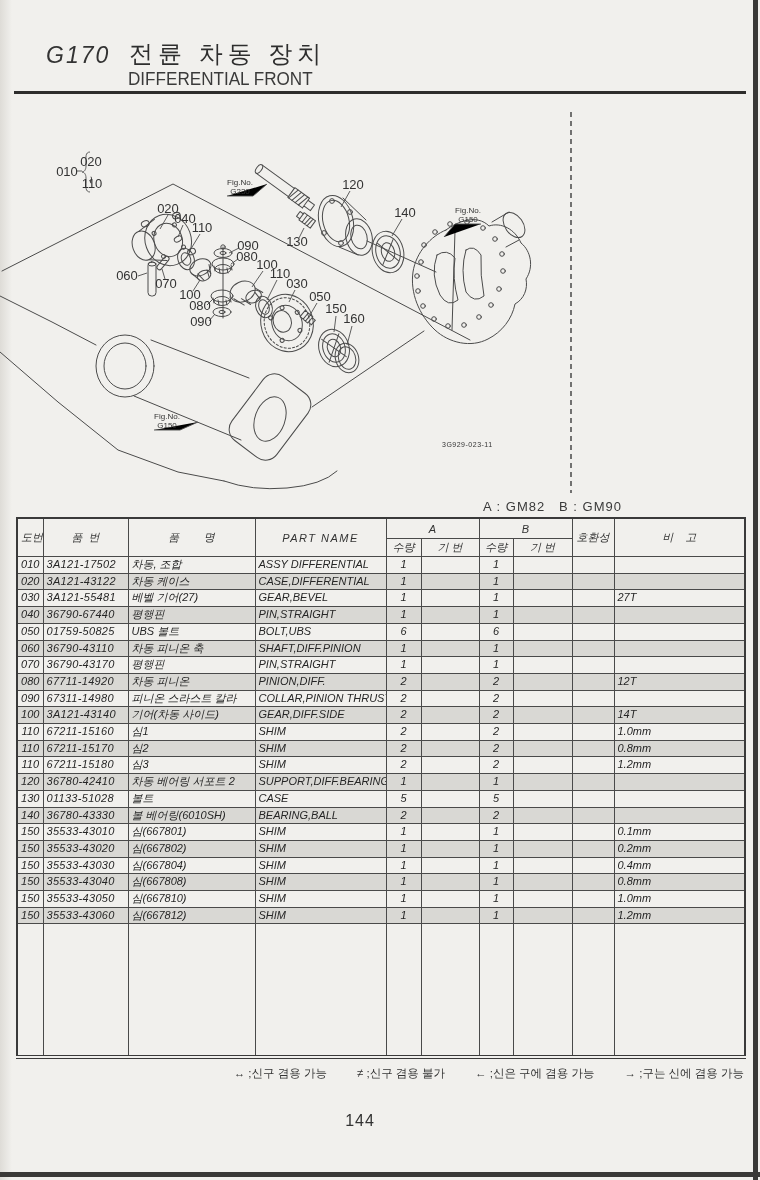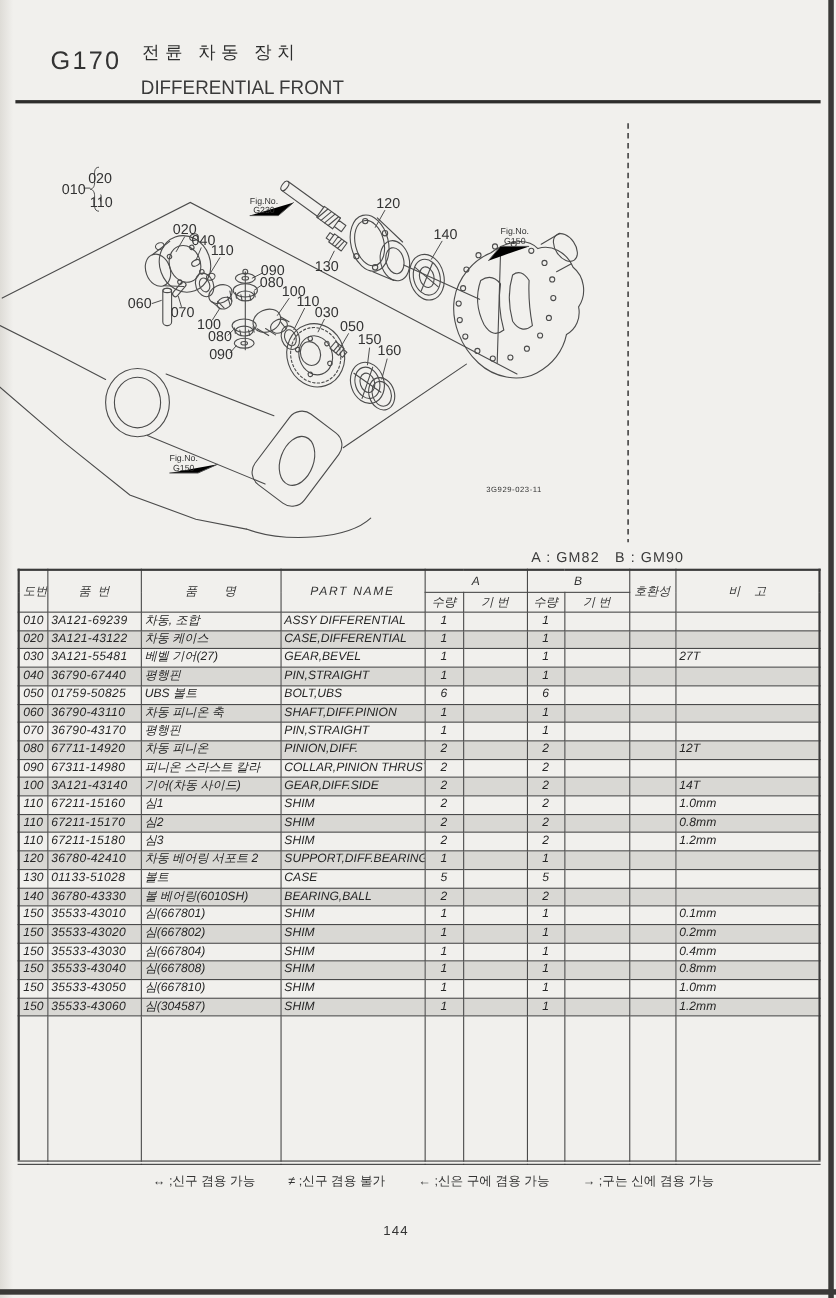--- a/index.html
+++ b/index.html
@@ -7,22 +7,22 @@
     position:relative;width:760px;height:1180px;margin:0 auto;
     background:#f1f0ed;overflow:hidden;
     font-family:"Liberation Sans", sans-serif;color:#2b2b2b;
   }
   .edge-right{position:absolute;top:0;right:2px;width:5px;height:100%;background:#3a3937;}
   .edge-bottom{position:absolute;left:0;bottom:3px;width:100%;height:5px;background:#3a3937;}
   .edge-left{position:absolute;left:0;top:0;width:12px;height:100%;
     background:linear-gradient(to right,#dedcd7,rgba(241,240,237,0));}
 
   
-  .sec-code{position:absolute;left:46px;top:42px;font-size:23px;letter-spacing:2px;color:#333;}
-  .title-ko{position:absolute;left:129px;top:38px;font-size:16px;letter-spacing:5px;color:#2e2e2e;font-family:Liberation Serif, serif;}
+  .sec-code{position:absolute;left:46px;top:42px;font-size:23px;letter-spacing:2px;color:#333;font-style:italic;}
+  .title-ko{position:absolute;left:129px;top:38px;font-size:24px;letter-spacing:5px;color:#2e2e2e;}
   .title-en{position:absolute;left:128px;top:69px;font-size:18px;letter-spacing:0px;color:#3a3a3a;
     transform:scaleX(.95);transform-origin:left;}
   .head-rule{position:absolute;left:14px;top:91px;width:732px;height:3px;background:#2e2d2c;}
 
   
   .diagram{position:absolute;left:0;top:100px;}
   .diagram text{font-family:"Liberation Sans",sans-serif;fill:#333;}
   .callout{font-size:13px;text-anchor:middle;}
   .figref{font-size:8px;text-anchor:middle;fill:#444;}
   .dwgno{font-size:7px;fill:#6a6a6a;letter-spacing:.5px;}
@@ -45,23 +45,23 @@
   tbody td{height:15.7px;line-height:15.7px;}
   tbody tr.shaded td{background:#d9d8d4;}
   td.c-ref{text-align:center;padding:0 1px;}
   td.c-part_no{letter-spacing:.3px;}
   td.c-qty_a,td.c-qty_b{text-align:center;}
   tr.filler td{height:131px;background:transparent !important;}
   .pn-head{letter-spacing:1.5px;}
 
   
   .legend{position:absolute;left:16px;top:1066px;width:728px;display:flex;
-    justify-content:center;gap:30px;font-size:11.5px;color:#333;white-space:pre;padding-left:28px;box-sizing:border-box;}
+    justify-content:flex-end;gap:30px;font-size:11.5px;color:#333;white-space:pre;padding-left:28px;box-sizing:border-box;}
   .pageno{position:absolute;left:310px;top:1112px;width:100px;text-align:center;
-    font-size:12px;letter-spacing:1px;color:#333;}
+    font-size:16px;letter-spacing:1px;color:#333;}
 </style>
 </head>
 <body>
 
 <div class="page">
   <div class="edge-left"></div>
 
   <div class="sec-code">G170</div>
   <div class="title-ko">전륜 차동 장치</div>
   <div class="title-en">DIFFERENTIAL FRONT</div>
@@ -323,21 +323,21 @@
         <tr class="h-sub">
           <th>수량</th>
           <th>기 번</th>
           <th>수량</th>
           <th>기 번</th>
         </tr>
       </thead>
       <tbody>
           <tr>
             <td class="c-ref">010</td>
-            <td class="c-part_no">3A121-69239</td>
+            <td class="c-part_no">3A121-17502</td>
             <td class="c-name_ko">차동, 조합</td>
             <td class="c-part_name">ASSY DIFFERENTIAL</td>
             <td class="c-qty_a">1</td>
             <td class="c-serial_a"></td>
             <td class="c-qty_b">1</td>
             <td class="c-serial_b"></td>
             <td class="c-compat"></td>
             <td class="c-remarks"></td>
           </tr>
           <tr class="shaded">
@@ -576,21 +576,21 @@
             <td class="c-qty_a">1</td>
             <td class="c-serial_a"></td>
             <td class="c-qty_b">1</td>
             <td class="c-serial_b"></td>
             <td class="c-compat"></td>
             <td class="c-remarks">1.0mm</td>
           </tr>
           <tr class="shaded">
             <td class="c-ref">150</td>
             <td class="c-part_no">35533-43060</td>
-            <td class="c-name_ko">심(304587)</td>
+            <td class="c-name_ko">심(667812)</td>
             <td class="c-part_name">SHIM</td>
             <td class="c-qty_a">1</td>
             <td class="c-serial_a"></td>
             <td class="c-qty_b">1</td>
             <td class="c-serial_b"></td>
             <td class="c-compat"></td>
             <td class="c-remarks">1.2mm</td>
           </tr>
         </tbody>
       <tbody>

